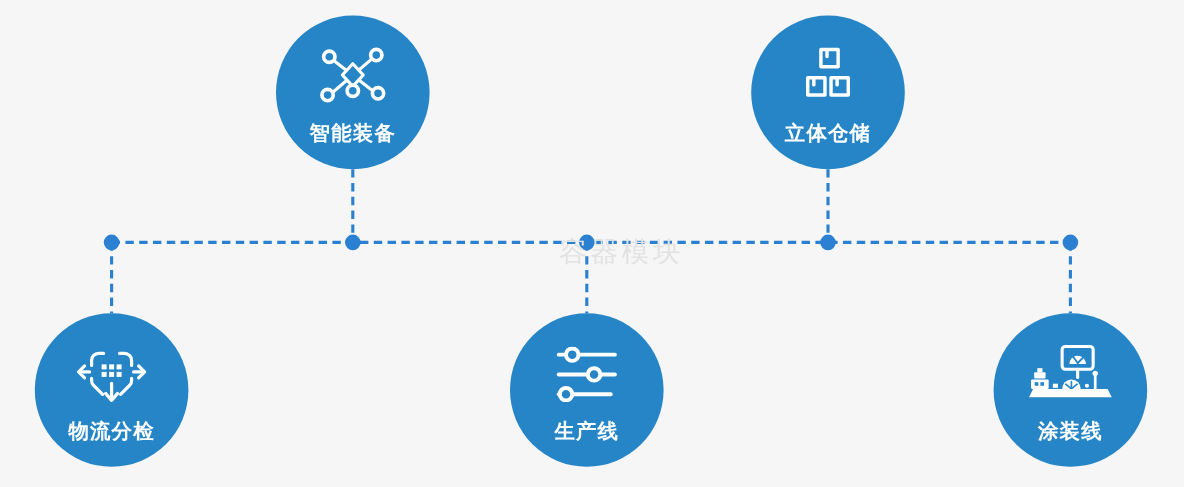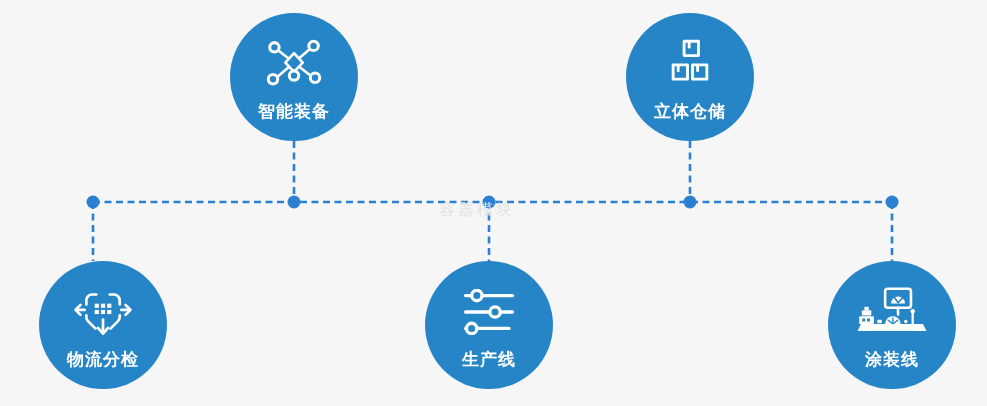--- a/index.html
+++ b/index.html
@@ -16,36 +16,36 @@
     position:relative;
     width:987px;height:406px;
     background:var(--background);
     overflow:hidden;
     font-family:"Liberation Sans","DejaVu Sans",sans-serif;
   }
   .connectors{position:absolute;left:0;top:0;color:var(--connector);}
   .connectors line{stroke:currentColor;stroke-width:2.6;stroke-dasharray:7 4.5;}
   .connectors circle{fill:currentColor;}
   .watermark{
-    position:absolute;left:477px;top:210px;
+    position:absolute;left:518px;top:210px;
     transform:translate(-50%,-50%);
-    font-size:16px;letter-spacing:3px;
+    font-size:23px;letter-spacing:3px;
     color:var(--watermark-text);
     white-space:nowrap;
     user-select:none;
   }
   .node{
     position:absolute;
     width:128px;height:128px;border-radius:50%;
     background:var(--node-fill);
     display:flex;flex-direction:column;align-items:center;
   }
   .node-top-left   {left:230px;top:13px;}
   .node-top-right  {left:626px;top:13px;}
-  .node-bot-left   {left:39px; top:261px;}
+  .node-bot-left   {left:29px; top:261px;}
   .node-bot-mid    {left:425px;top:261px;}
   .node-bot-right  {left:828px;top:261px;}
   .icon{
     color:var(--icon);
     height:58px;margin-top:22px;
     display:flex;align-items:center;justify-content:center;
   }
   .icon svg{display:block;}
   .icon .st{stroke:currentColor;fill:none;stroke-linecap:round;stroke-linejoin:round;}
   .icon .fw{fill:currentColor;stroke:none;}

